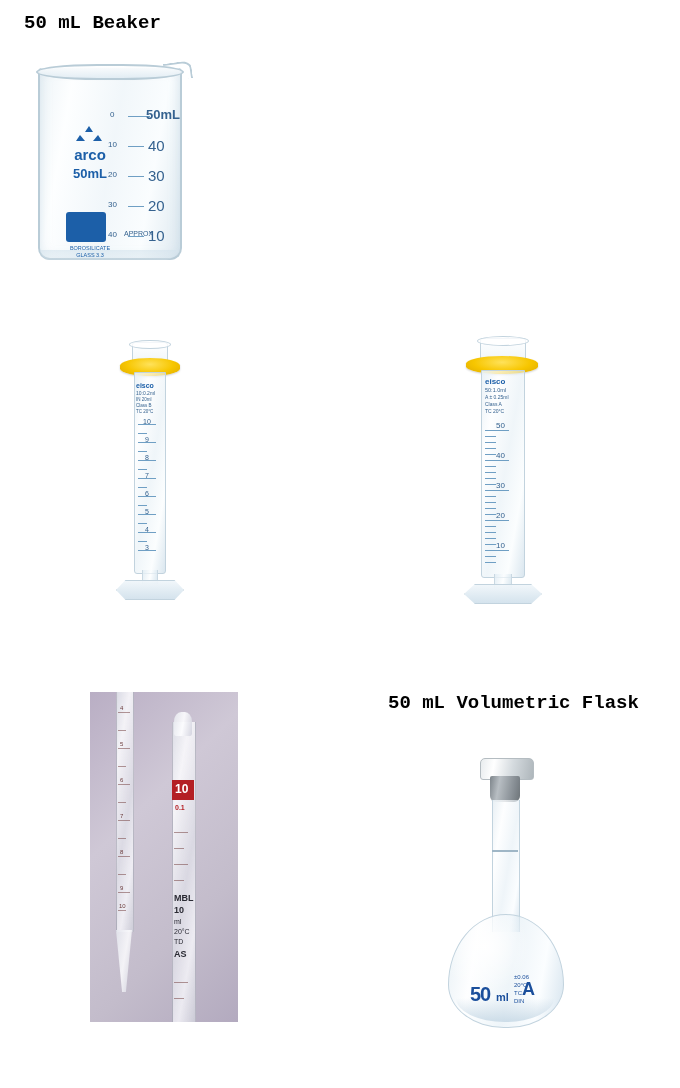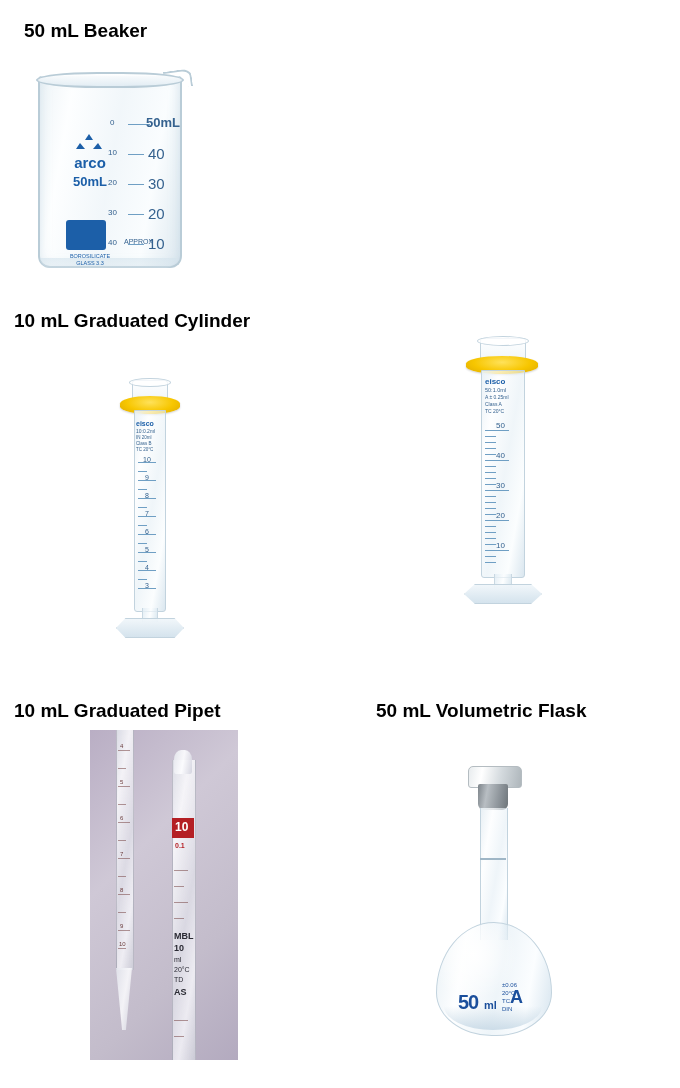--- a/index.html
+++ b/index.html
@@ -16,25 +16,25 @@
   }
   .figure-grid {
     position: relative;
     width: 680px;
     height: 1088px;
   }
   .item {
     position: absolute;
   }
   .caption {
-    font-family: Liberation Sans, sans-serif;
+    font-family: Liberation Mono, monospace;
     font-weight: bold;
     font-size: 19px;
     color: #000000;
-    margin: 8px 0 8px 0;
+    margin: 0 0 8px 0;
     white-space: nowrap;
   }
   .art {
     position: relative;
   }
   .tick {
     position: absolute;
     background: #6f9fc4;
     height: 1px;
   }
@@ -270,21 +270,20 @@
       </svg>
       <div class="bk-mark" style="left:36px; top:104px; width:60px; font-size:15px; font-weight:bold;">arco</div>
       <div class="bk-mark" style="left:36px; top:124px; width:60px; font-size:13px; font-weight:bold;">50mL</div>
       <div class="bk-square"></div>
       <div class="bk-mark" style="left:26px; top:203px; width:80px; font-size:5.5px;">BOROSILICATE</div>
       <div class="bk-mark" style="left:26px; top:210px; width:80px; font-size:5.5px;">GLASS 3.3</div>
     </div>
   </div>
 
   <div class="item" style="left:14px; top:302px;">
-    <div class="caption">10 mL Graduated Cylinder</div>
     <div class="art cyl-art" id="cyl10-art" style="margin-left:88px;">
 
       <div class="cy-lip" style="left:30px; top:40px; width:34px; height:18px;"></div>
       <div style="position:absolute; left:27px; top:38px; width:40px; height:7px; border:1.5px solid #c2d3de; border-radius:50%/50%; background:rgba(255,255,255,0.8);"></div>
 
       <div class="cy-collar" style="left:18px; top:56px; width:60px; height:18px;"></div>
 
       <div class="cy-tube" style="left:32px; top:70px; width:30px; height:200px; border-radius:0 0 3px 3px;"></div>
 
       <div class="lbl" style="left:34px; top:80px; font-size:7px; font-weight:bold; color:#1c5fa8;">eisco</div>
@@ -365,21 +364,20 @@
       <div class="tick" style="left:31px; top:242px; width:11px;"></div>
       <div class="tick" style="left:31px; top:254px; width:11px;"></div>
       <div class="tick" style="left:31px; top:260px; width:11px;"></div>
 
       <div class="cy-stem" style="left:40px; top:272px; width:16px; height:14px;"></div>
       <div class="cy-foot cy-hex" style="left:10px; top:282px; width:76px; height:18px;"></div>
     </div>
   </div>
 
   <div class="item" style="left:14px; top:692px;">
-    <div class="caption">10 mL Graduated Pipet</div>
     <div class="art" id="pipet-art" style="margin-left:76px;">
 
       <div class="pp-tube" style="left:26px; top:0px; width:16px; height:240px;"></div>
       <div style="position:absolute; left:26px; top:238px; width:16px; height:62px;
                   background: linear-gradient(100deg, rgba(226,228,236,0.9), rgba(252,252,254,0.85), rgba(208,208,220,0.9));
                   clip-path: polygon(0% 0%, 100% 0%, 62% 100%, 38% 100%);"></div>
       <div class="pp-tick" style="left:28px; top:20px; width:12px;"></div>
       <div class="pp-tick" style="left:28px; top:38px; width:8px;"></div>
       <div class="pp-tick" style="left:28px; top:56px; width:12px;"></div>
       <div class="pp-tick" style="left:28px; top:74px; width:8px;"></div>
@@ -414,21 +412,21 @@
       <div class="pp-txt" style="left:84px; top:258px; font-size:9px; font-weight:bold;">AS</div>
       <div class="pp-tick" style="left:84px; top:140px; width:14px;"></div>
       <div class="pp-tick" style="left:84px; top:156px; width:10px;"></div>
       <div class="pp-tick" style="left:84px; top:172px; width:14px;"></div>
       <div class="pp-tick" style="left:84px; top:188px; width:10px;"></div>
       <div class="pp-tick" style="left:84px; top:290px; width:14px;"></div>
       <div class="pp-tick" style="left:84px; top:306px; width:10px;"></div>
     </div>
   </div>
 
-  <div class="item" style="left:376px; top:692px;">
+  <div class="item" style="left:388px; top:692px;">
     <div class="caption">50 mL Volumetric Flask</div>
     <div class="art" id="flask-art" style="margin-left:40px;">
 
       <div class="vf-stopper" style="left:52px; top:36px; width:52px; height:20px;"></div>
       <div class="vf-plug" style="left:62px; top:54px; width:30px; height:26px;"></div>
 
       <div class="vf-neck" style="left:64px; top:78px; width:26px; height:132px;"></div>
       <div class="vf-ring" style="left:64px; top:128px; width:26px;"></div>
 
       <div class="vf-bulb" style="left:20px; top:192px; width:114px; height:112px;"></div>

